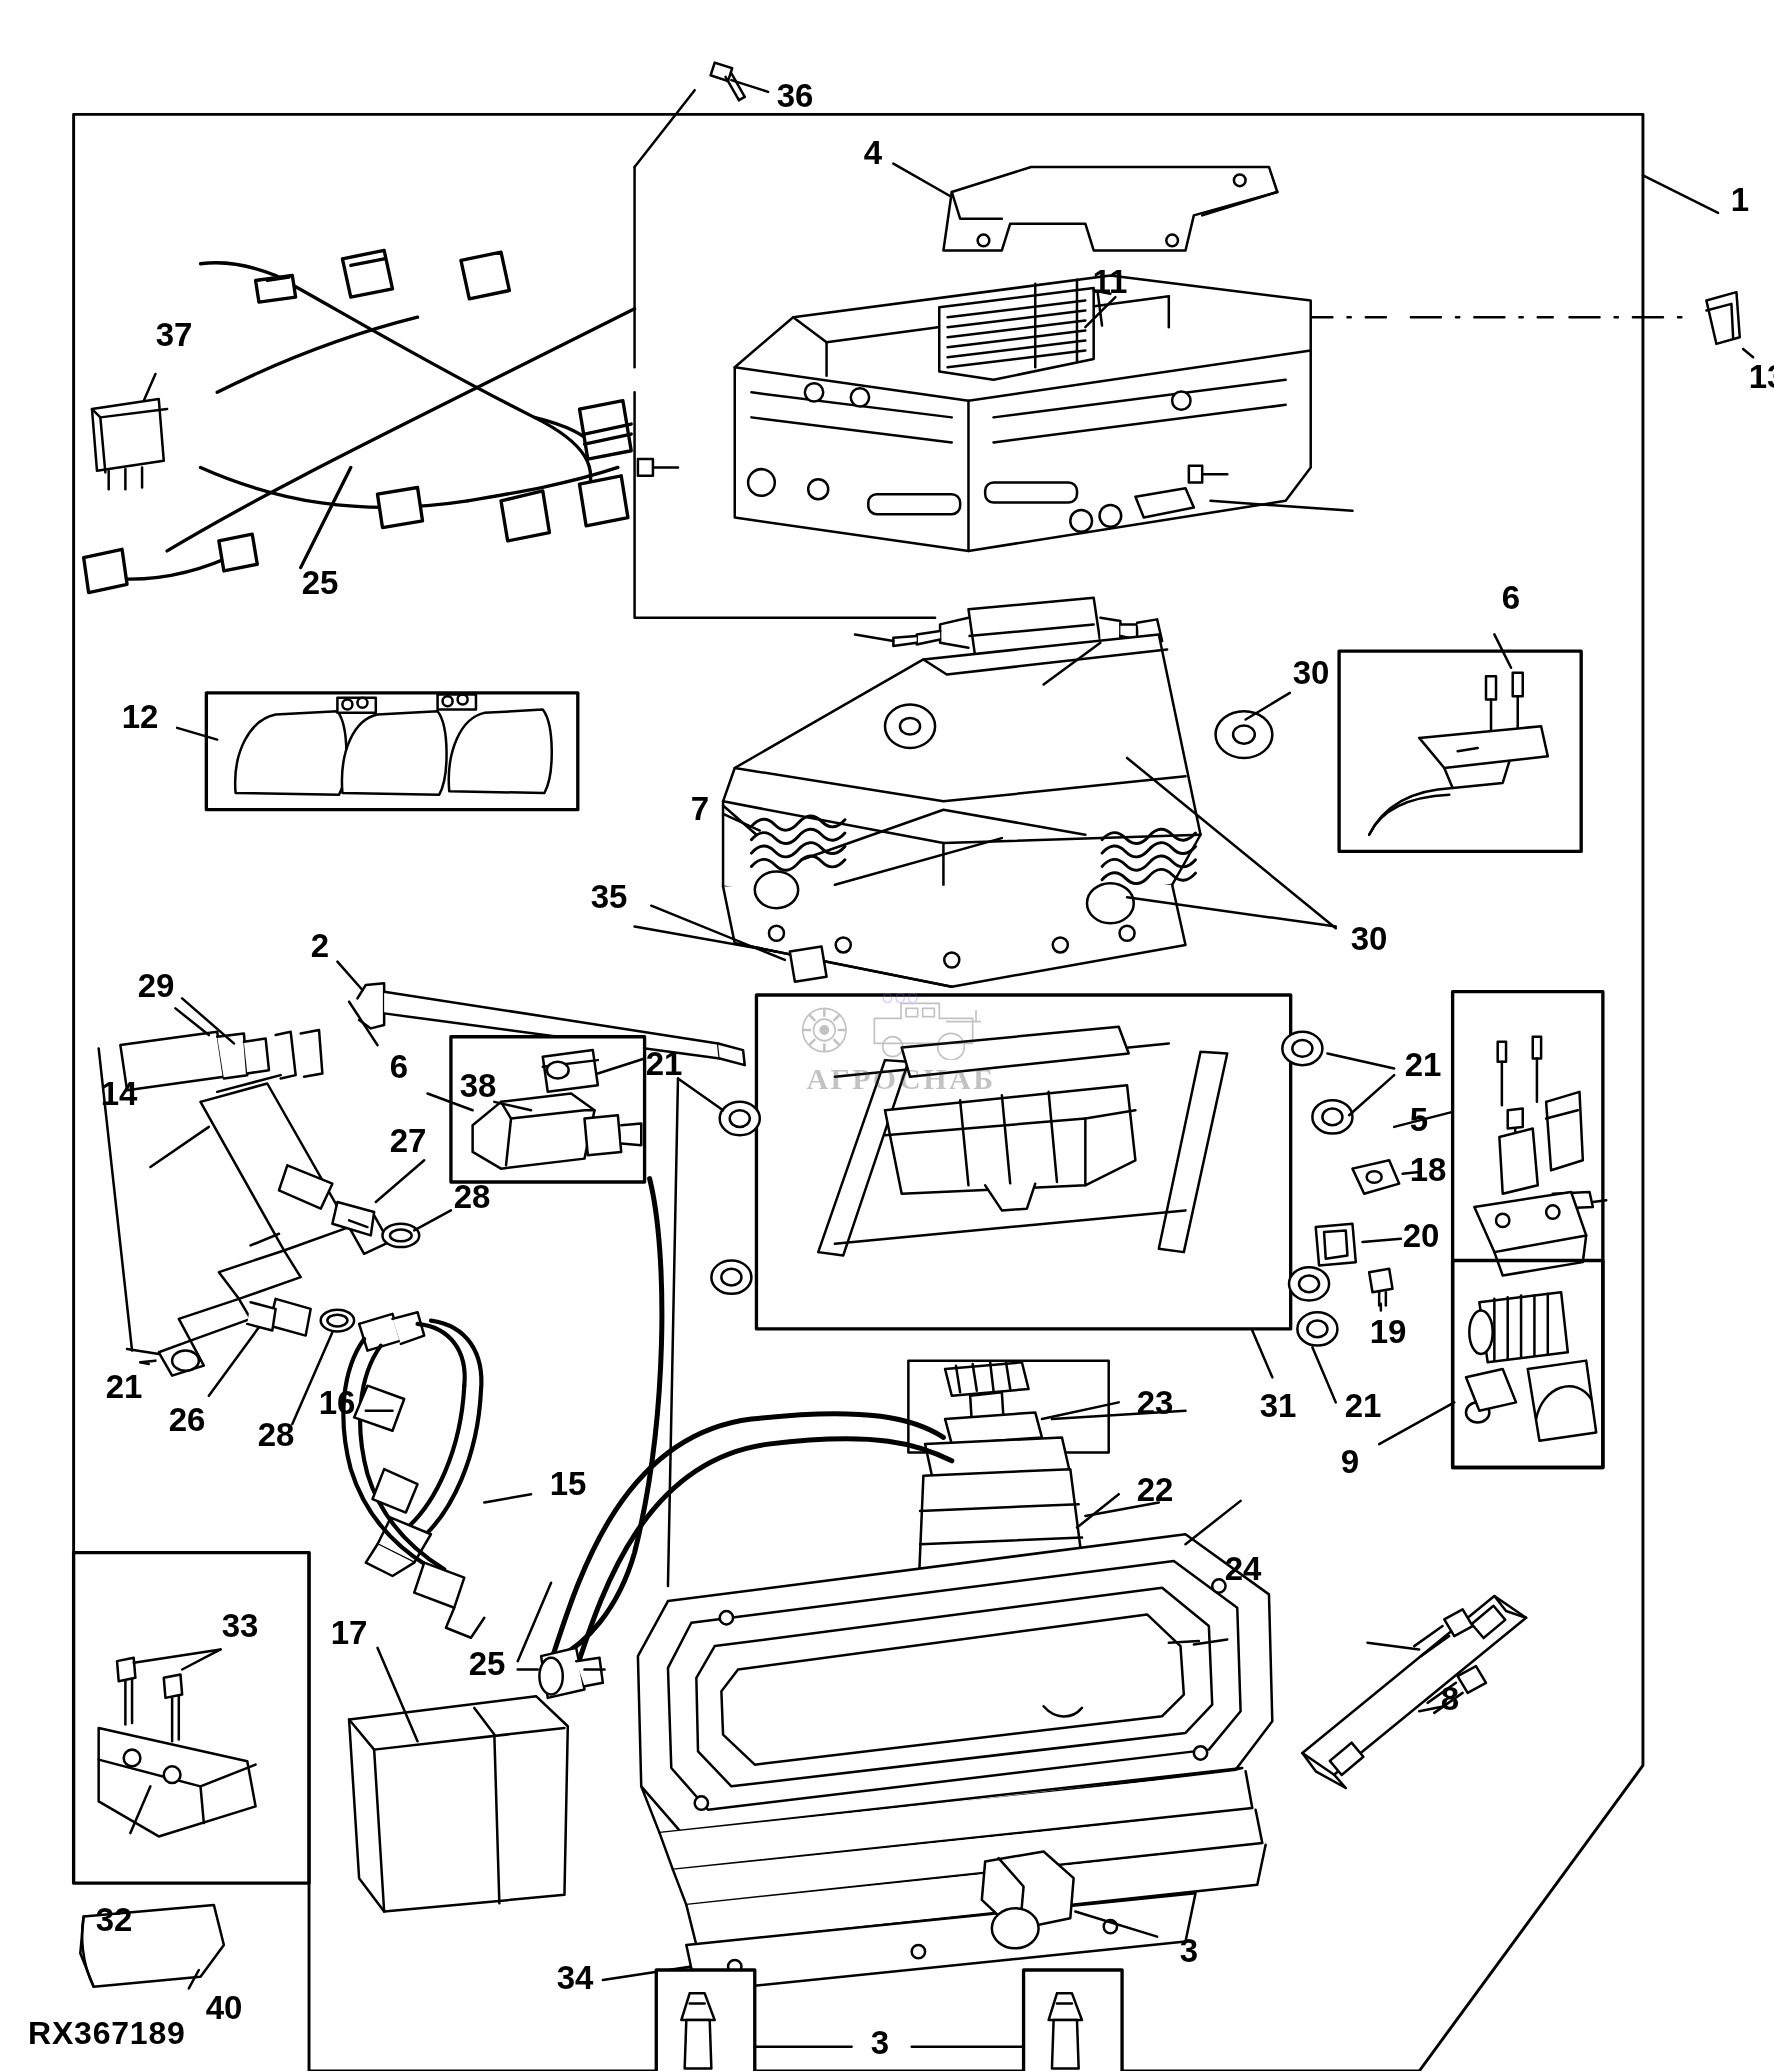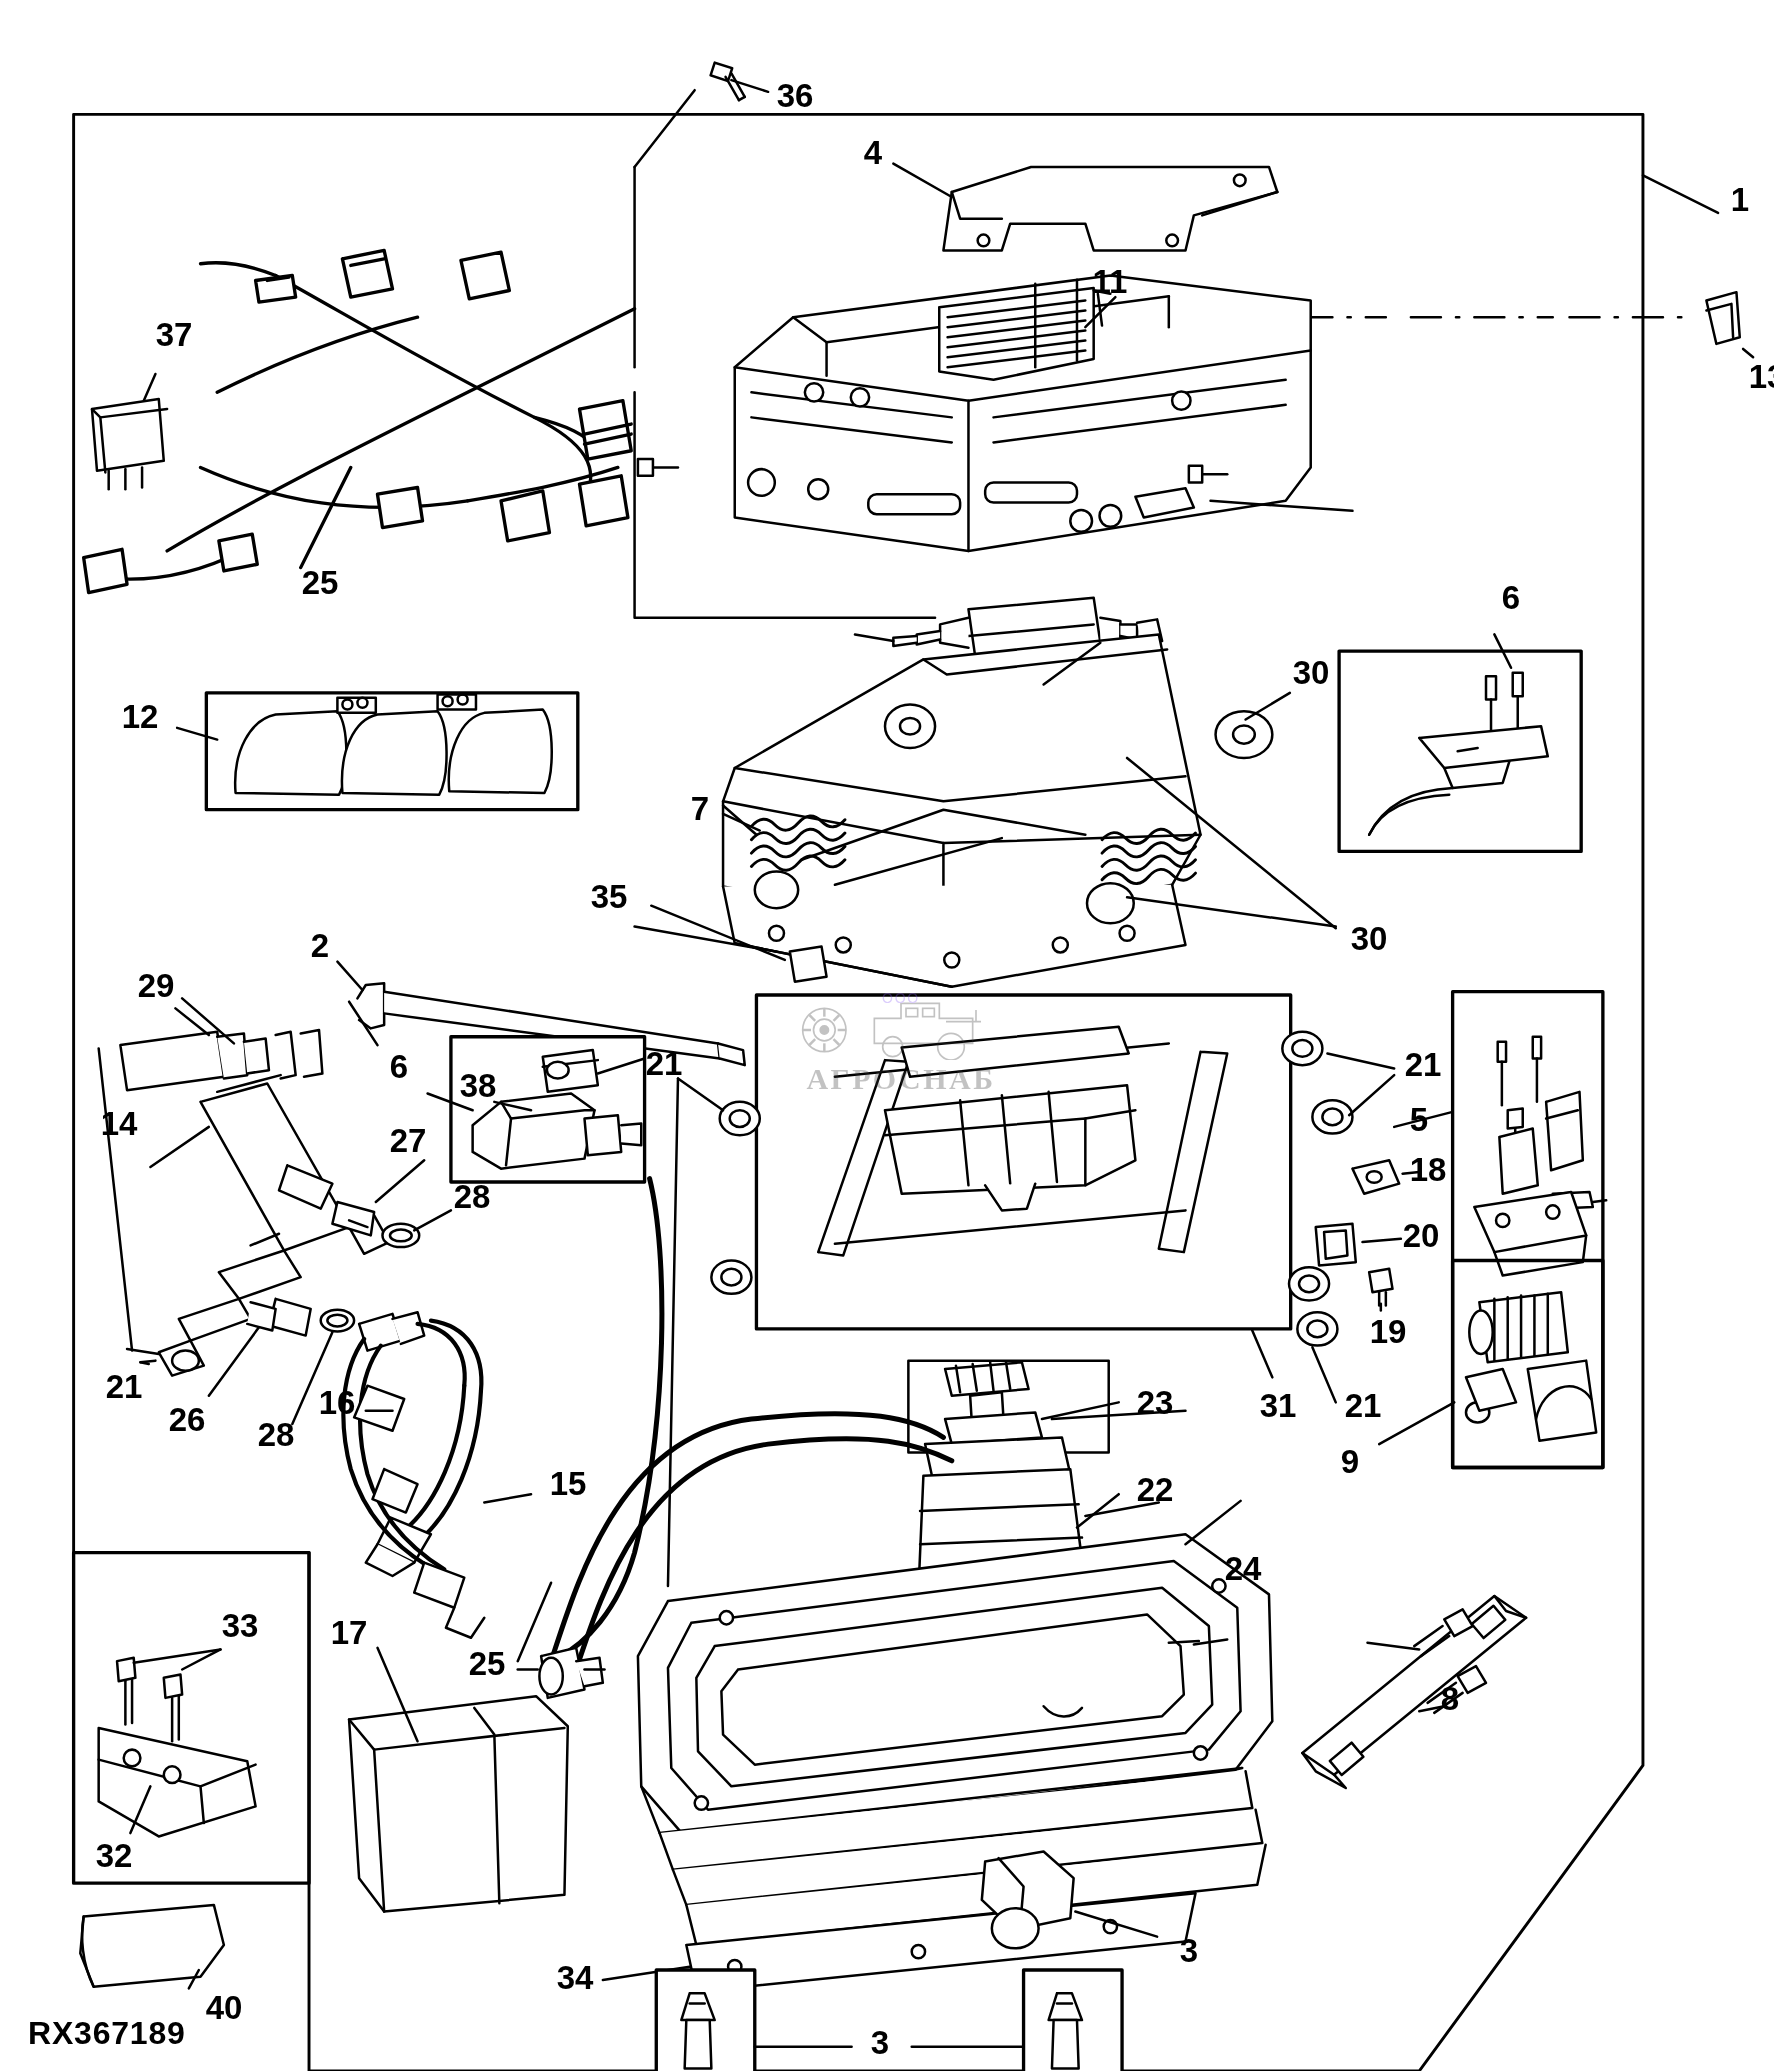--- a/index.html
+++ b/index.html
@@ -641,42 +641,42 @@
       <div class="callout" style="left: 700px; top: 808px;">7</div>
       <div class="callout" style="left: 609px; top: 896px; text-align: right;">35</div>
       <div class="callout" style="left: 1369px; top: 938px;">30</div>
       <div class="callout" style="left: 320px; top: 945px;">2</div>
       <div class="callout" style="left: 156px; top: 985px;">29</div>
       <div class="callout" style="left: 664px; top: 1063px;">21</div>
       <div class="callout" style="left: 1423px; top: 1064px;">21</div>
       <div class="callout" style="left: 399px; top: 1066px;">6</div>
       <div class="callout" style="left: 478px; top: 1085px;">38</div>
       <div class="callout" style="left: 1419px; top: 1119px;">5</div>
-      <div class="callout" style="left: 119px; top: 1123px;">14</div>
+      <div class="callout" style="left: 119px; top: 1093px;">14</div>
       <div class="callout" style="left: 408px; top: 1140px;">27</div>
       <div class="callout" style="left: 1428px; top: 1169px;">18</div>
       <div class="callout" style="left: 472px; top: 1196px;">28</div>
       <div class="callout" style="left: 1421px; top: 1235px;">20</div>
       <div class="callout" style="left: 1388px; top: 1331px;">19</div>
       <div class="callout" style="left: 124px; top: 1386px;">21</div>
       <div class="callout" style="left: 187px; top: 1419px;">26</div>
       <div class="callout" style="left: 337px; top: 1402px;">16</div>
       <div class="callout" style="left: 276px; top: 1434px;">28</div>
       <div class="callout" style="left: 1155px; top: 1402px;">23</div>
       <div class="callout" style="left: 1278px; top: 1405px;">31</div>
       <div class="callout" style="left: 1363px; top: 1405px;">21</div>
       <div class="callout" style="left: 1350px; top: 1461px;">9</div>
       <div class="callout" style="left: 568px; top: 1483px;">15</div>
       <div class="callout" style="left: 1155px; top: 1489px;">22</div>
       <div class="callout" style="left: 1243px; top: 1568px;">24</div>
       <div class="callout" style="left: 240px; top: 1625px;">33</div>
       <div class="callout" style="left: 349px; top: 1632px;">17</div>
       <div class="callout" style="left: 487px; top: 1663px;">25</div>
       <div class="callout" style="left: 1450px; top: 1698px;">8</div>
-      <div class="callout" style="left: 114px; top: 1855px;">32</div>
+      <div class="callout" style="left: 114px; top: 1919px;">32</div>
       <div class="callout" style="left: 1189px; top: 1950px;">3</div>
       <div class="callout" style="left: 575px; top: 1977px;">34</div>
       <div class="callout" style="left: 224px; top: 2007px;">40</div>
       <div class="callout" style="left: 880px; top: 2042px;">3</div>
     </div>
 
   <div id="drawing-number">RX367189</div>
 </div>
 
 

